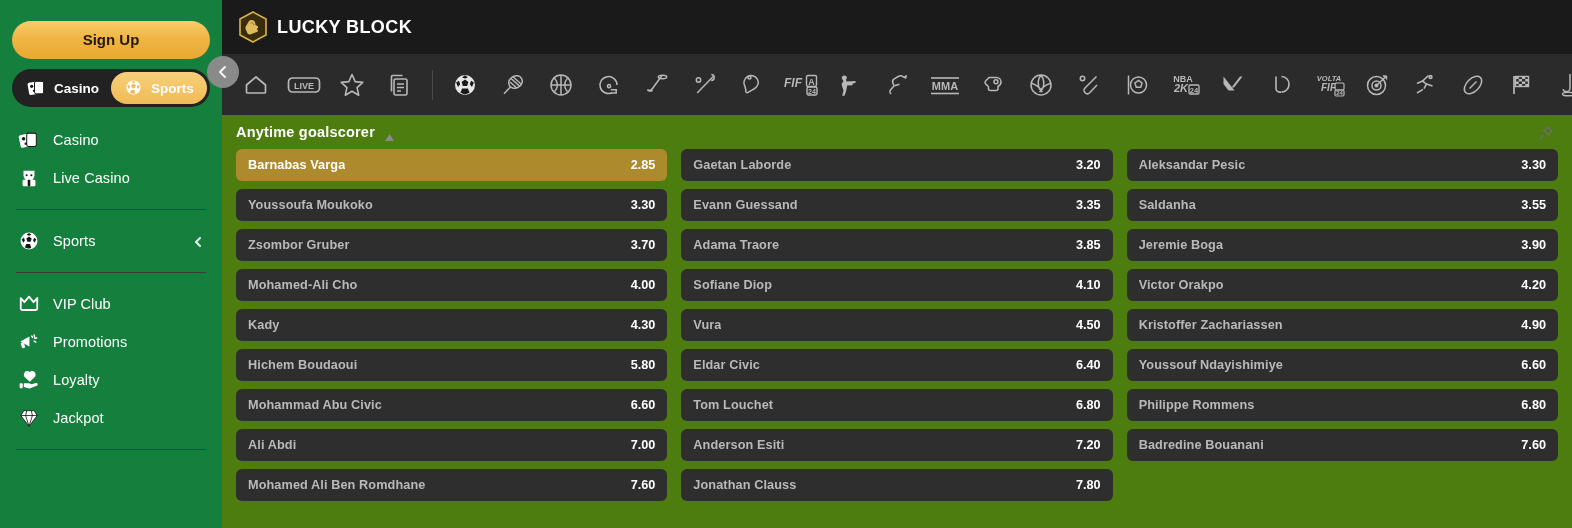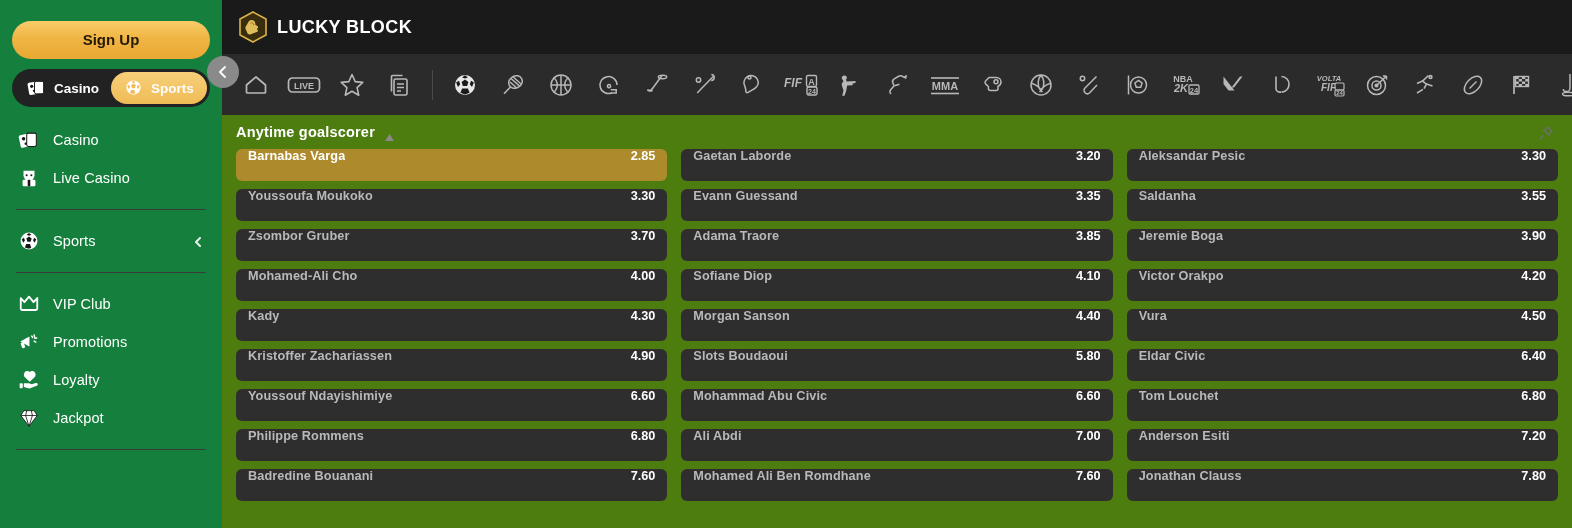--- a/index.html
+++ b/index.html
@@ -91,21 +91,21 @@
   }
   .market-title { font-size: 14.5px; font-weight: 700; color: #ffffff; letter-spacing: .2px; }
   .caret-up { margin-left: 9px; width: 11px; height: 9px; display:block; }
   .pin-btn { position: absolute; right: 4px; top: 10px; width: 16px; height: 16px; cursor: pointer; }
 
   .grid {
     display: grid; grid-template-columns: repeat(3, 1fr);
     column-gap: 14px; row-gap: 8px;
   }
   .sel {
-    display: flex; justify-content: space-between;
+    display: flex; align-items: center; justify-content: space-between;
     height: 32px; border-radius: 6px; background: #2e2e2e;
     padding: 0 12px; cursor: pointer;
   }
   .sel.hl { background: #ad8a2c; }
   .sel-name { font-size: 12.7px; font-weight: 600; color: #b9b9b9; letter-spacing: .1px;
     white-space: nowrap; overflow: hidden; text-overflow: ellipsis; }
   .sel-odds { font-size: 12.7px; font-weight: 700; color: #ffffff; margin-left: 21px; }
   .sel.hl .sel-name, .sel.hl .sel-odds { color: #ffffff; }
 </style>
 </head>
@@ -583,33 +583,29 @@
           </div>
           <div class="sel">
             <span class="sel-name">Victor Orakpo</span>
             <span class="sel-odds">4.20</span>
           </div>
           <div class="sel">
             <span class="sel-name">Kady</span>
             <span class="sel-odds">4.30</span>
           </div>
           <div class="sel">
-            <span class="sel-name">Morgan Sanson</span>
-            <span class="sel-odds">4.40</span>
-          </div>
-          <div class="sel">
             <span class="sel-name">Vura</span>
             <span class="sel-odds">4.50</span>
           </div>
           <div class="sel">
             <span class="sel-name">Kristoffer Zachariassen</span>
             <span class="sel-odds">4.90</span>
           </div>
           <div class="sel">
-            <span class="sel-name">Slots Boudaoui</span>
+            <span class="sel-name">Hichem Boudaoui</span>
             <span class="sel-odds">5.80</span>
           </div>
           <div class="sel">
             <span class="sel-name">Eldar Civic</span>
             <span class="sel-odds">6.40</span>
           </div>
           <div class="sel">
             <span class="sel-name">Youssouf Ndayishimiye</span>
             <span class="sel-odds">6.60</span>
           </div>

